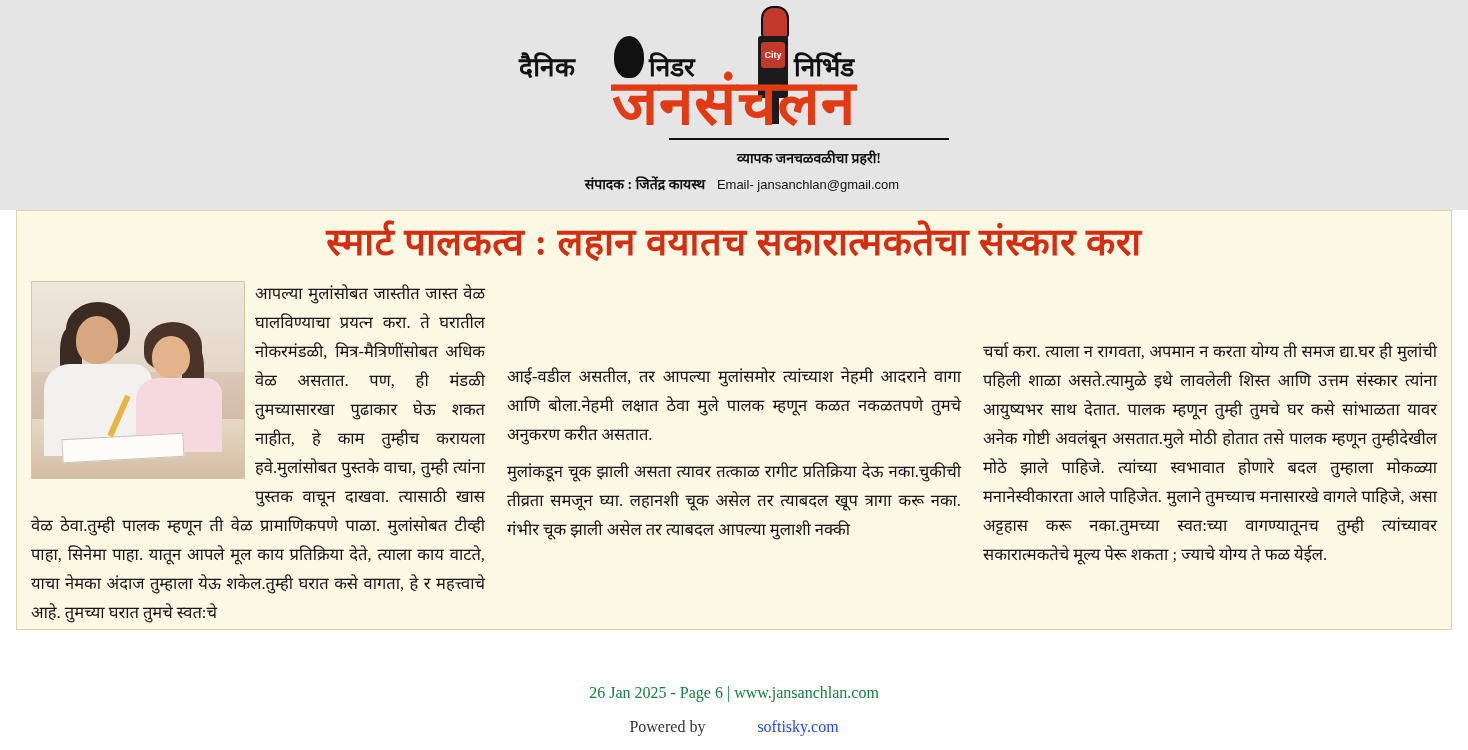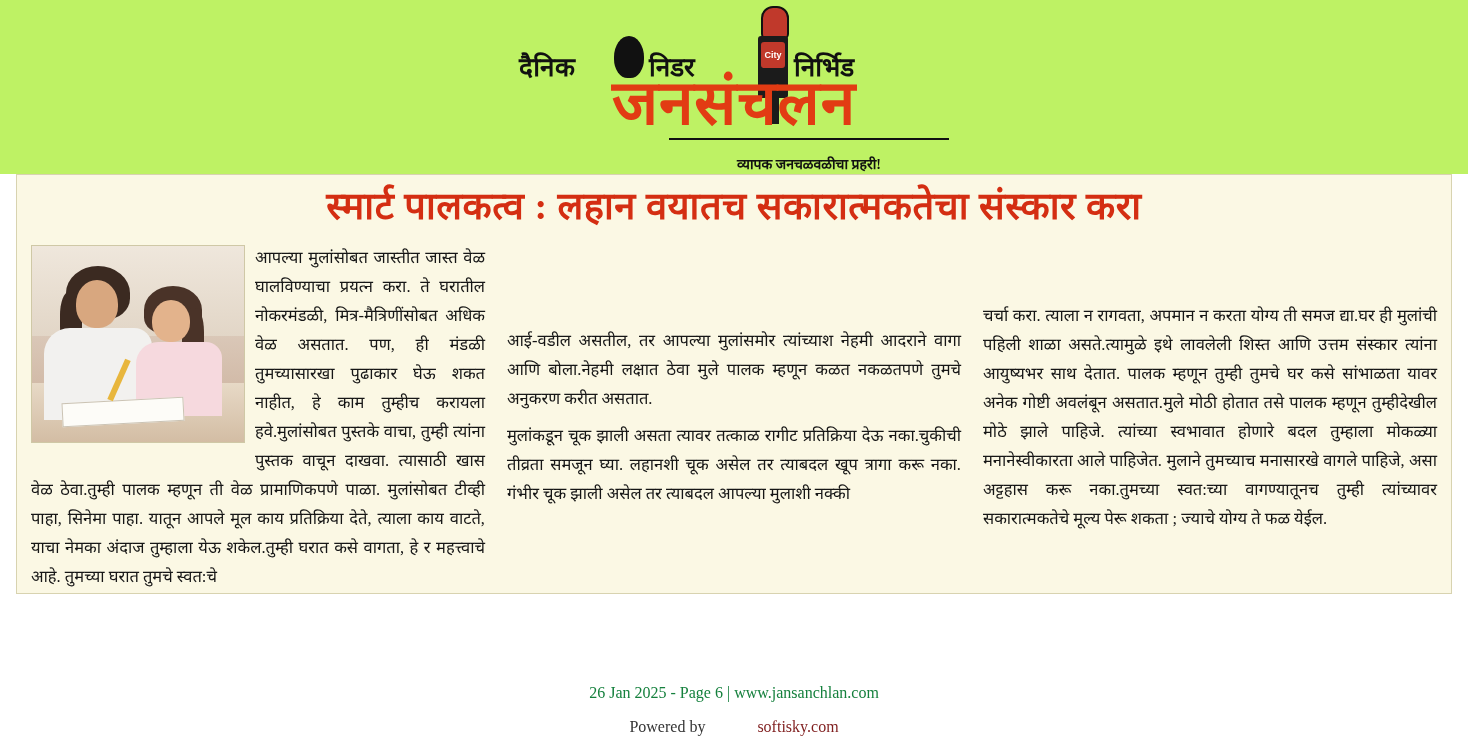--- a/index.html
+++ b/index.html
@@ -18,22 +18,22 @@
     position: relative;
     width: 1468px;
     height: 750px;
     background: #ffffff;
     box-sizing: border-box;
   }
 
   
   .masthead {
     position: relative;
-    height: 174px;
-    background: #bef264;
+    height: 210px;
+    background: #e5e5e5;
   }
   .masthead-inner {
     position: absolute;
     left: 0; right: 0;
     top: 8px;
     text-align: center;
   }
   .mast-top-row {
     position: relative;
     display: inline-block;
@@ -142,21 +142,21 @@
     position: absolute;
     left: 150px;
     top: 130px;
     width: 280px;
     text-align: center;
     font-family: "Liberation Serif", serif;
     font-size: 14px;
     font-weight: bold;
     color: #111111;
     border-top: 2px solid #111111;
-    padding-top: 14px;
+    padding-top: 8px;
   }
   .mast-editor-row {
     margin-top: 2px;
     font-size: 13px;
     color: #111111;
     padding-left: 16px;
   }
   .mast-editor {
     font-family: "Liberation Serif", serif;
     font-weight: bold;
@@ -276,21 +276,21 @@
   .footer-line1 {
     font-size: 16px;
     color: #15803d;
     margin-bottom: 16px;
   }
   .footer-line2 {
     font-size: 16px;
     color: #333333;
   }
   .footer-brand {
-    color: #7f1d1d;
+    color: #1d4ed8;
     margin-left: 48px;
   }
 </style>
 </head>
 <body>
 
 <div class="page">
 
   <div class="masthead">
     <div class="masthead-inner">

